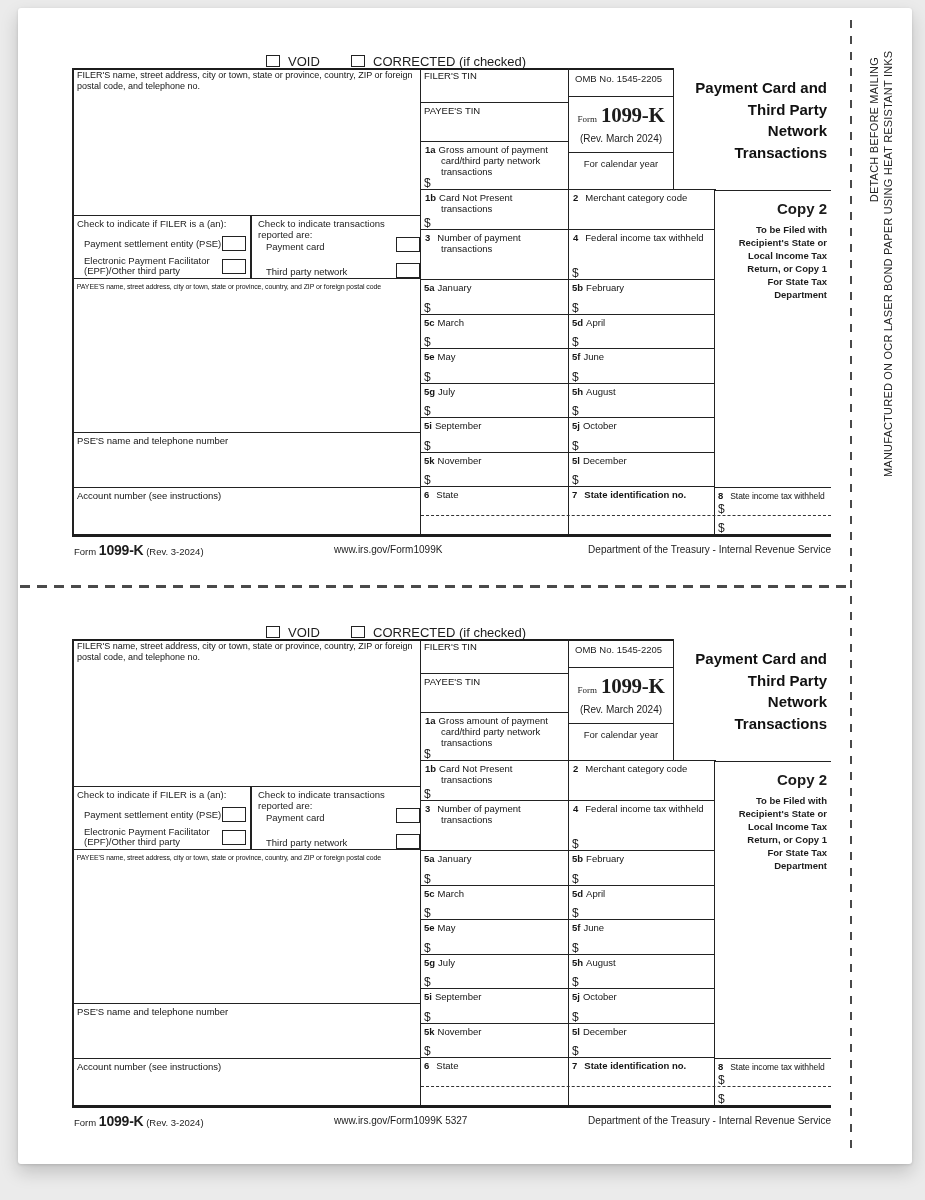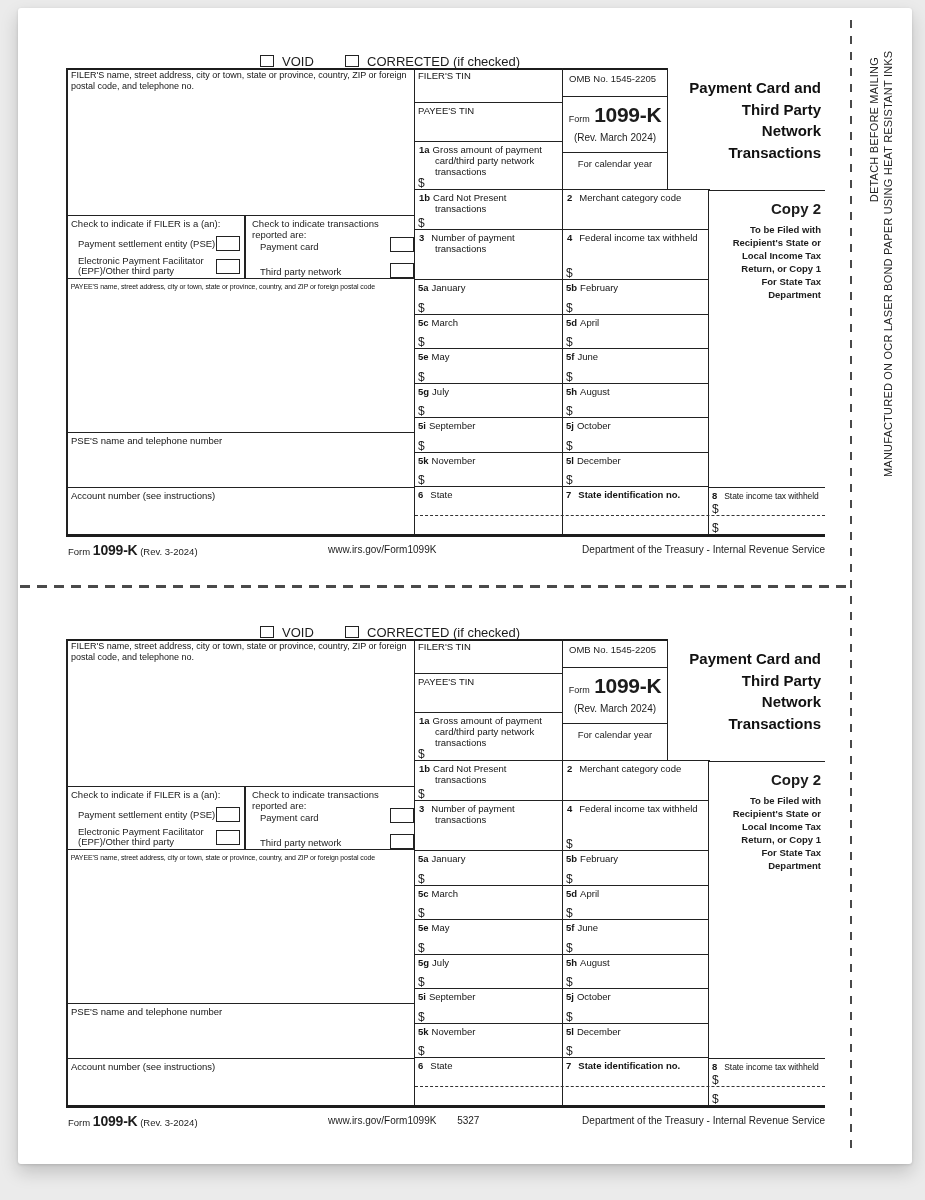--- a/index.html
+++ b/index.html
@@ -26,21 +26,21 @@
     background:repeating-linear-gradient(90deg,#4a4a4a 0 10px,transparent 10px 17px);
   }
   
   .side-text{
     position:absolute;left:429px;top:49px;width:420px;height:30px;
     transform:rotate(-90deg);transform-origin:top right;
     text-align:right;font-size:11px;line-height:14px;letter-spacing:.2px;color:#222;
     white-space:nowrap;
   }
   
-  .copy-slot{position:absolute;left:48px;width:760px;height:506px;padding-left:6px;}
+  .copy-slot{position:absolute;left:54px;width:760px;height:506px;padding-left:6px;}
   #copy-1{top:47px;} #copy-2{top:618px;}
 
   .void-row{position:absolute;left:0;top:0;width:759px;height:14px;font-size:13px;line-height:13px;}
   .void-row .cb-sm{position:absolute;width:14px;height:12px;border:1.5px solid #222;background:#fff;box-sizing:border-box;}
   .void-row .vlab{position:absolute;top:0;}
 
   .form-box{position:absolute;left:0;top:13px;width:759px;height:469px;}
   .cell{position:absolute;box-sizing:border-box;border:0 solid #222;}
   .bl{border-left-width:2px}.br{border-right-width:1.5px}.bb{border-bottom-width:1.5px}
   .bt{border-top-width:1.5px}.bl1{border-left-width:1.5px}
@@ -54,40 +54,40 @@
   .hang{padding-left:20px;text-indent:-16px;}
   .n{font-weight:bold;margin-right:3px;}
   .n1{font-weight:bold;margin-right:7px;}
   .lbl-bold{font-weight:bold;}
   .cond{font-size:8.5px;letter-spacing:-.1px;}
   .payee-cond{font-size:7.5px;letter-spacing:-.1px;white-space:nowrap;transform:scaleX(.93);transform-origin:left top;padding-top:2px;}
   .dollar{position:absolute;left:3px;bottom:0;font-size:12px;line-height:12px;}
   .dollar-hi{position:absolute;left:3px;top:15px;font-size:12px;line-height:12px;}
 
   .omb{font-size:9.5px;padding:5px 0 0 6px;display:block;}
-  .formnum-line{text-align:center;padding-top:6px;}
+  .formnum-line{text-align:center;padding-top:6px;font-family:Liberation Serif, serif;}
   .formnum-line .w{font-size:9px;}
   .formnum-line .big{font-size:21px;font-weight:bold;letter-spacing:-.3px;}
   .rev{display:block;text-align:center;font-size:10px;padding-top:5px;}
   .calyear{display:block;text-align:center;font-size:9.5px;padding-top:5px;}
 
   .title-area{position:absolute;left:540px;top:9px;width:215px;text-align:right;
     font-size:15px;font-weight:bold;line-height:21.5px;color:#111;}
   .copy2-head{display:block;text-align:right;font-size:15px;font-weight:bold;padding:9px 4px 0 0;}
   .copy2-txt{display:block;text-align:right;font-size:9.5px;font-weight:bold;line-height:13px;padding:6px 4px 0 0;}
 
   .cbx{position:absolute;width:24px;height:15px;border:1.5px solid #222;background:#fff;box-sizing:border-box;}
   .ck-lbl{position:absolute;font-size:9.5px;line-height:10.5px;}
   .vdiv{position:absolute;left:176px;top:0;width:1.5px;height:100%;background:#222;}
 
   .form-footer{position:absolute;left:0;top:485px;width:759px;height:18px;font-size:9.5px;}
   .ff-left{position:absolute;left:2px;top:2px;}
   .ff-left .big{font-size:14px;font-weight:bold;letter-spacing:-.2px;}
   .ff-center{position:absolute;left:262px;top:4px;font-size:10px;}
-  .ff-code{margin-left:18px;}
+  .ff-code{}
   .ff-right{position:absolute;right:0;top:4px;font-size:10px;}
 </style>
 </head>
 <body>
 
 <div class="page">
   <div class="copy-slot" id="copy-1">
   <div class="void-row">
     <span class="cb-sm" style="left:194px;top:0;"></span>
     <span class="vlab" style="left:216px;">VOID</span>

